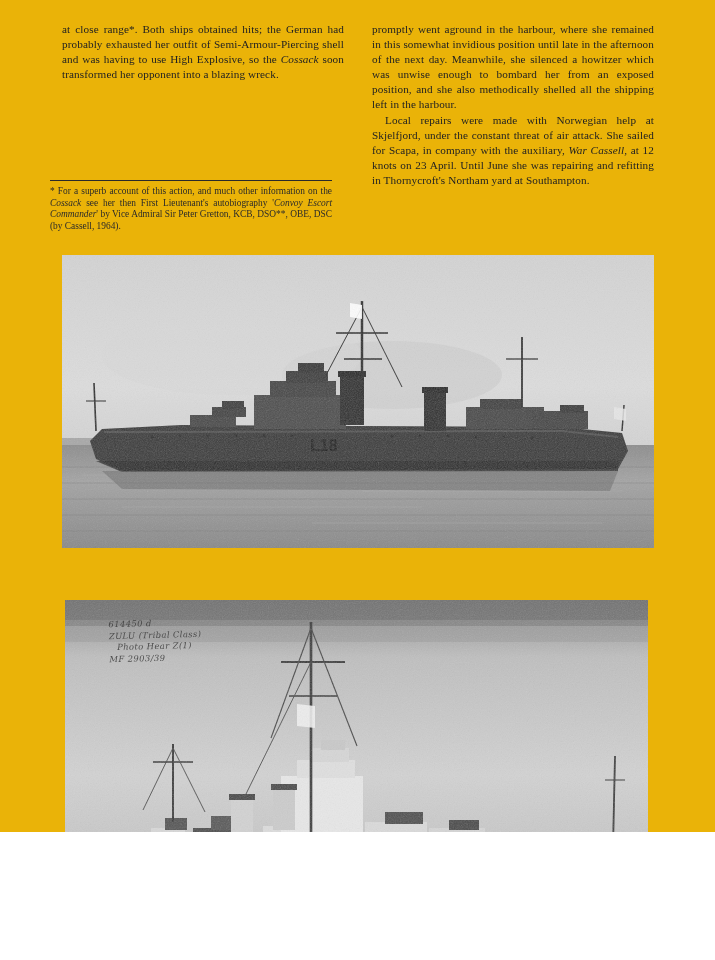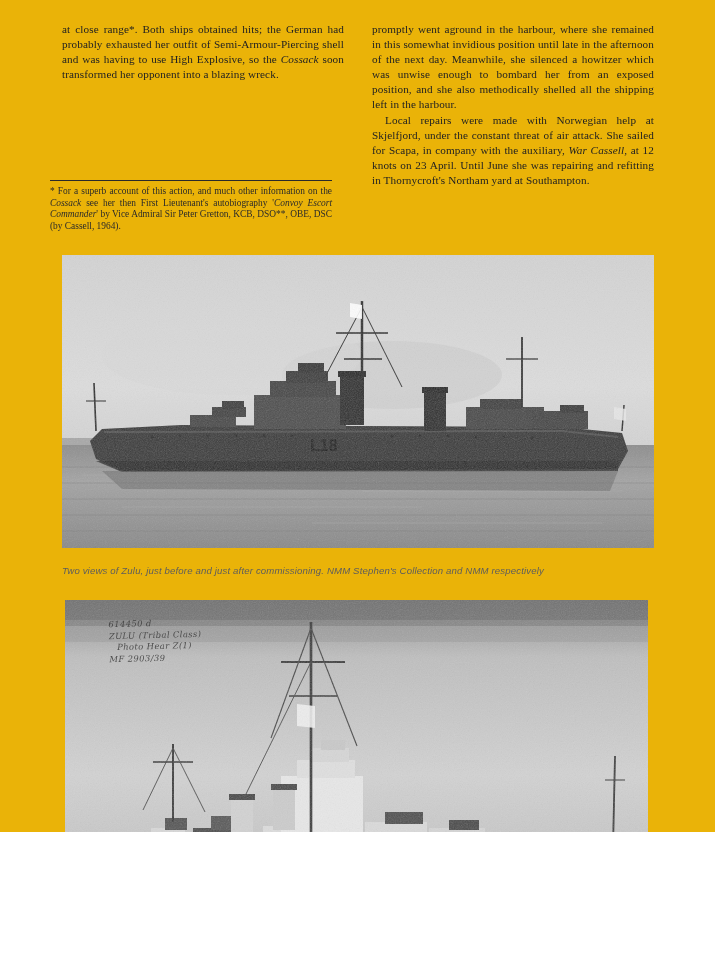--- a/index.html
+++ b/index.html
@@ -255,21 +255,20 @@
             <circle cx="442" cy="182" r="1.4"></circle>
               <circle cx="470" cy="183" r="1.4"></circle>
           </g>
 
           <path d="M 40 216 L 556 216 L 548 236 L 60 234 Z" fill="#6e6e6e" opacity=".55"></path>
         </g>
       </g>
     </svg>
   </div>
 
-  <div class="caption">Two views of Zulu, just before and just after commissioning. NMM Stephen's Collection and NMM respectively</div>
 
   <div class="photo" id="photo-bottom">
     <svg viewBox="0 0 583 318" preserveAspectRatio="none">
       <defs>
         <linearGradient id="skyBot" x1="0" y1="0" x2="0" y2="1">
           <stop offset="0%" stop-color="#8d8d8d"></stop>
           <stop offset="18%" stop-color="#bfbfbf"></stop>
           <stop offset="55%" stop-color="#d2d2d2"></stop>
           <stop offset="100%" stop-color="#bcbcbc"></stop>
         </linearGradient>

